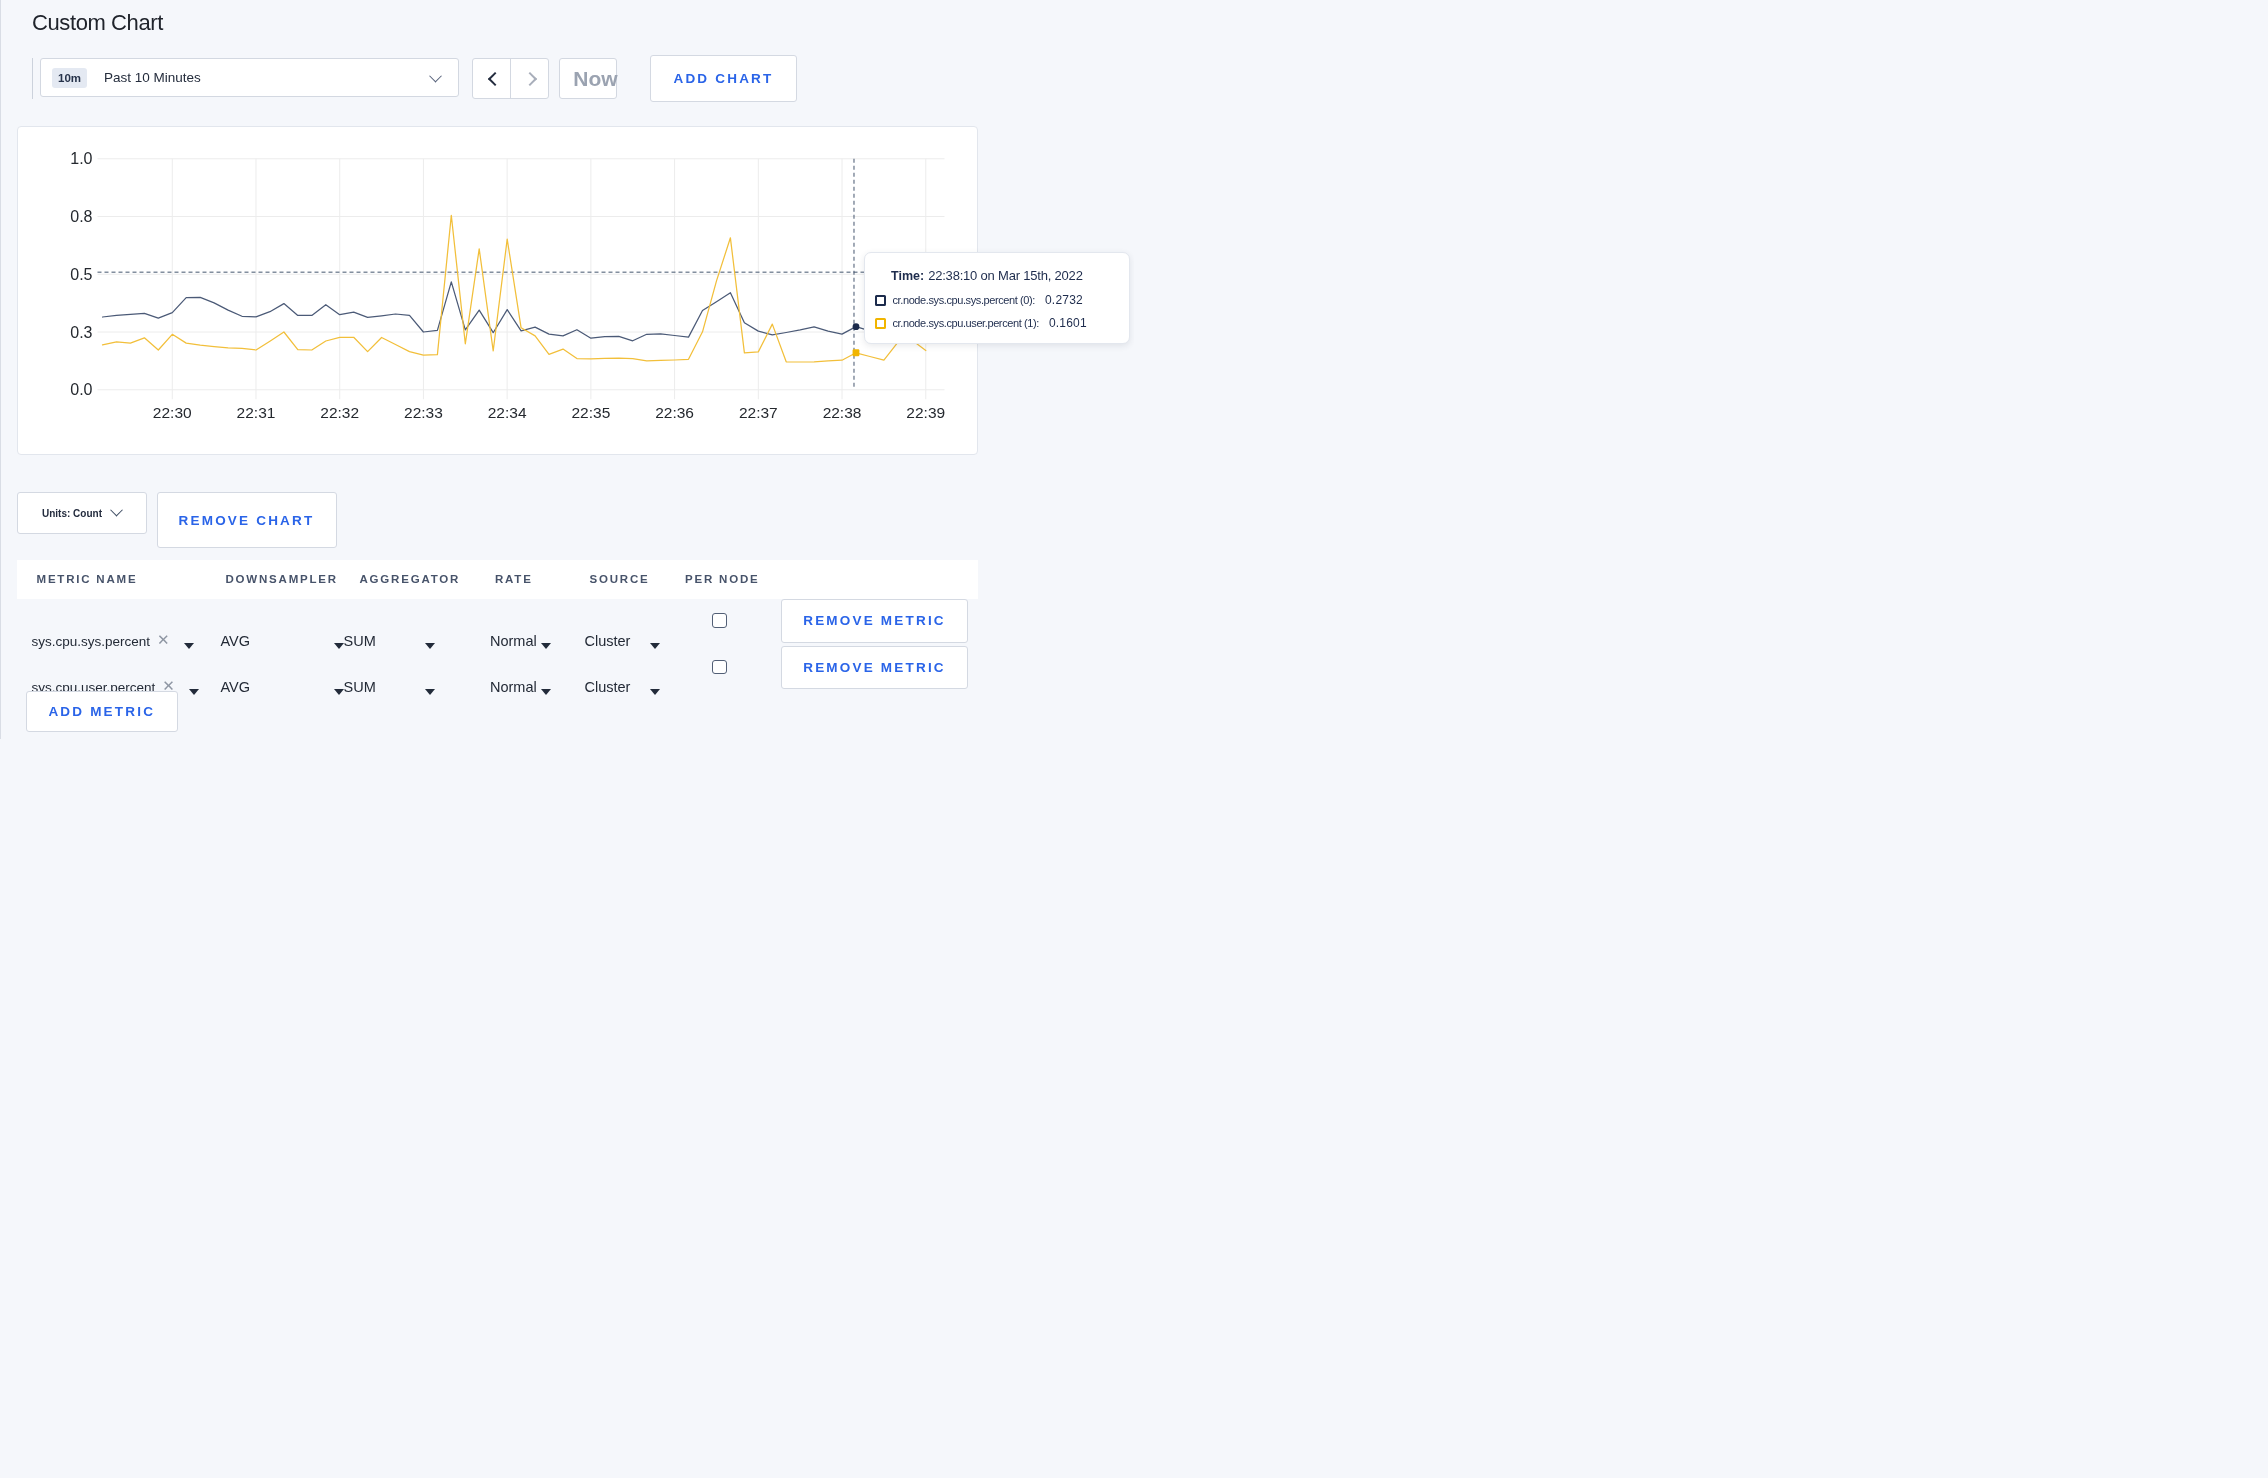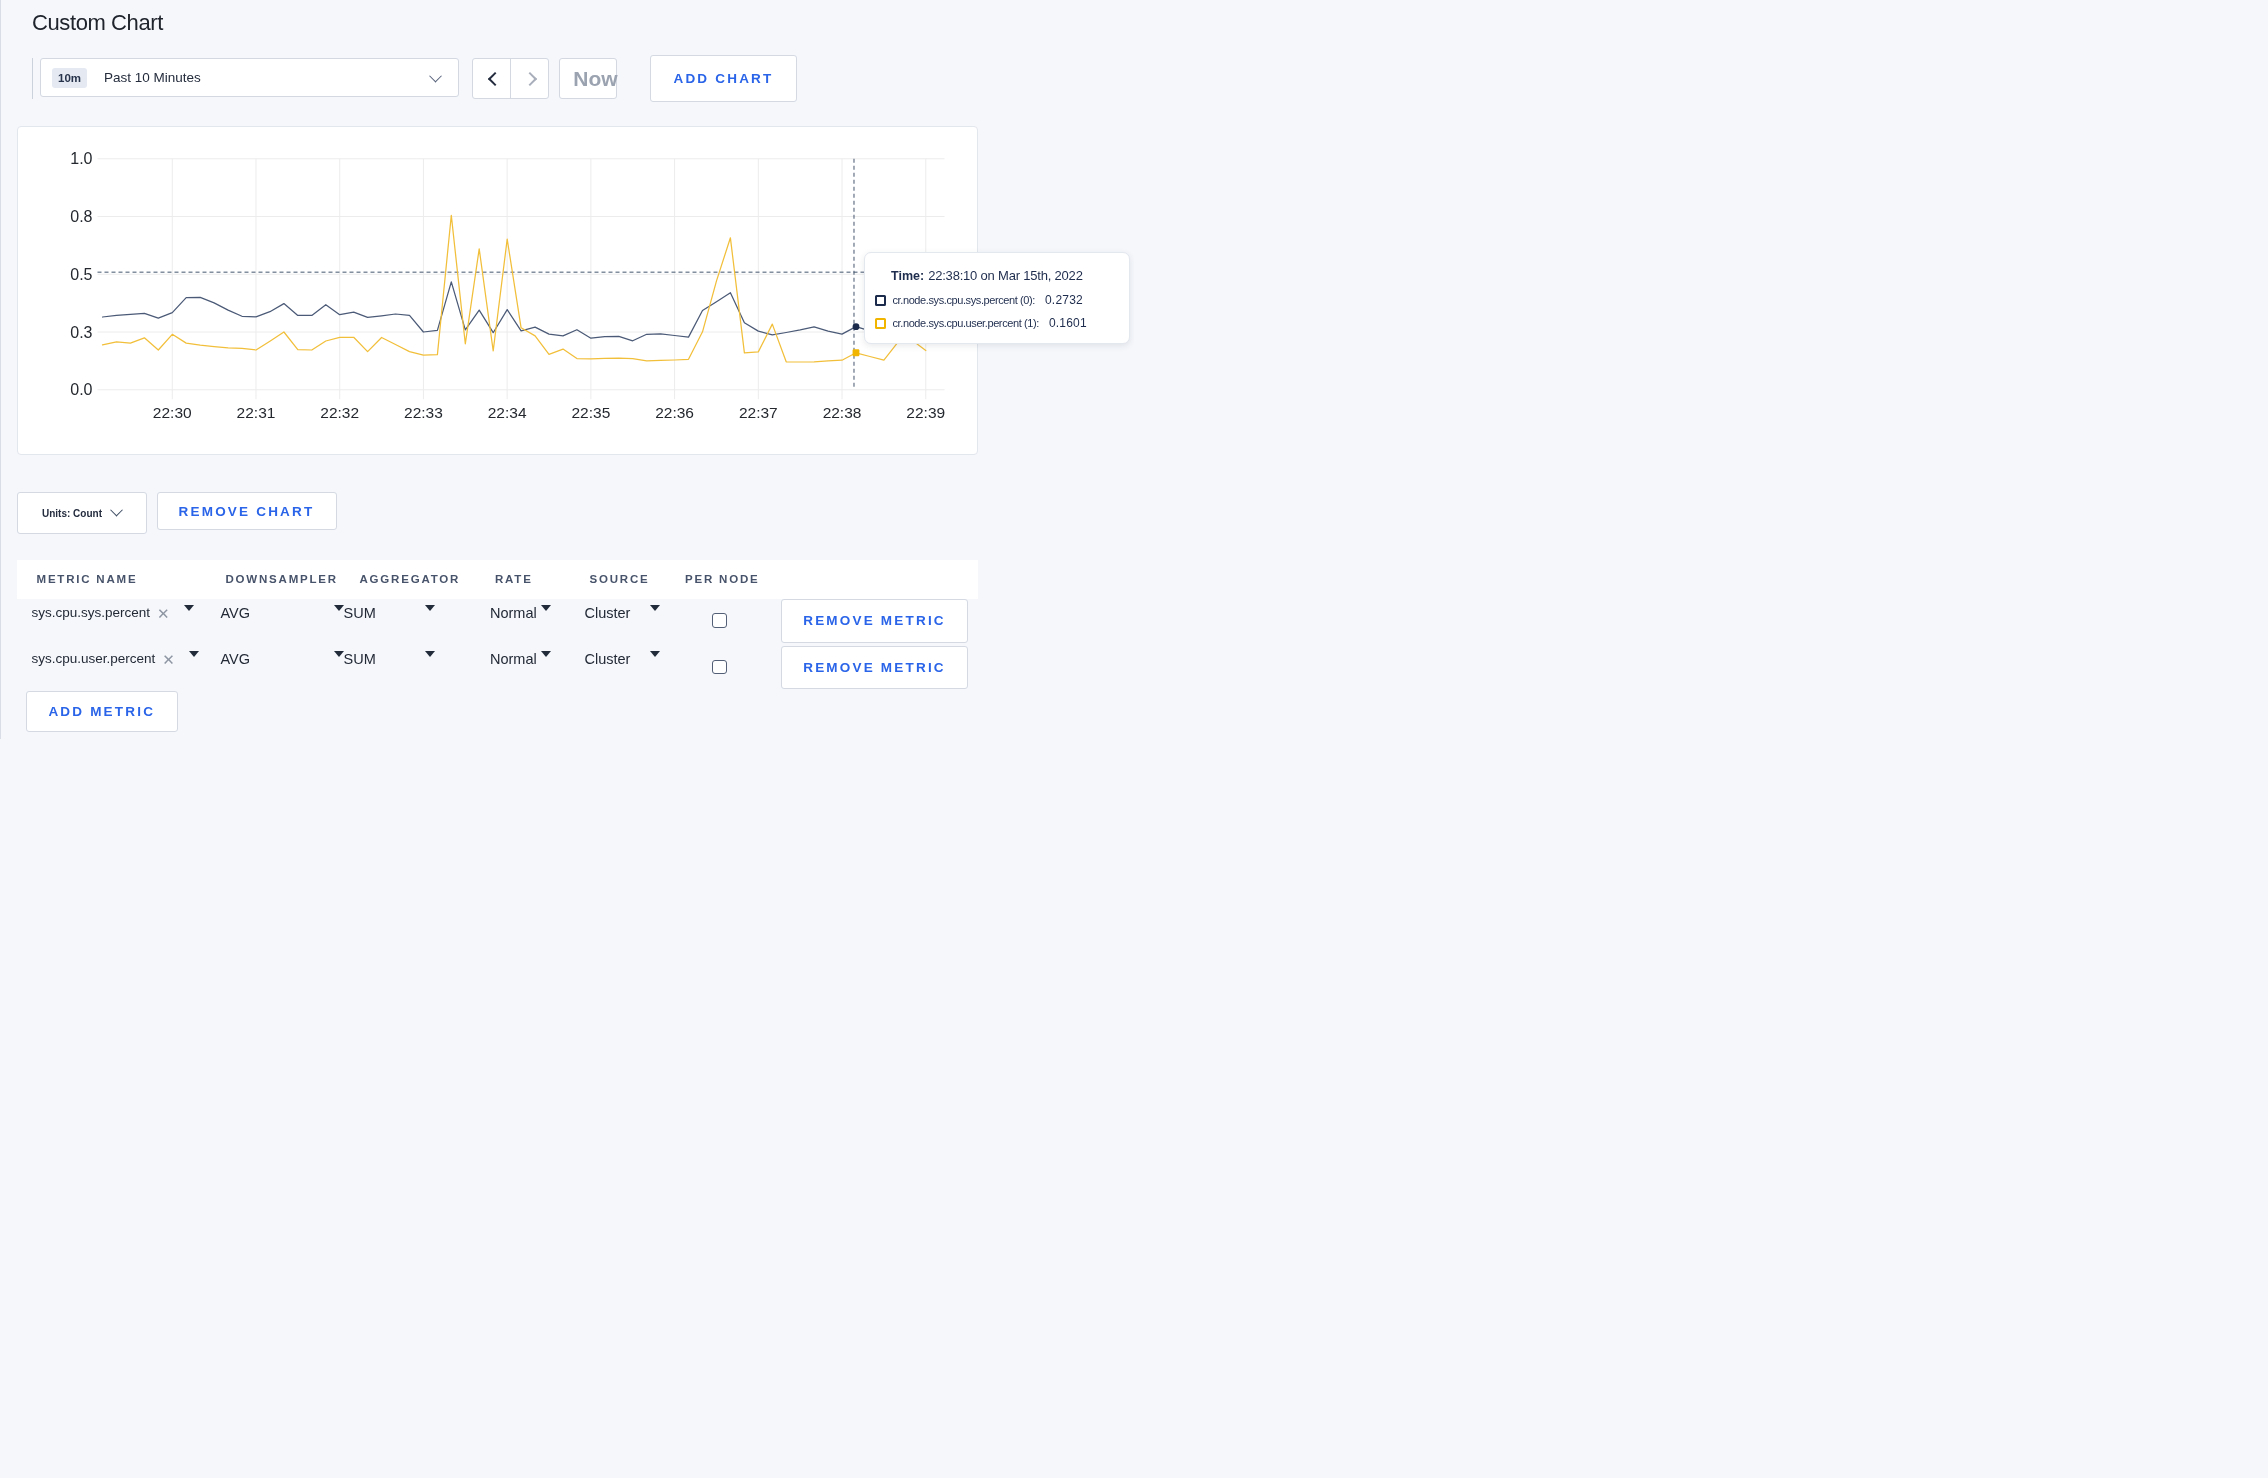--- a/index.html
+++ b/index.html
@@ -98,39 +98,39 @@
   .tt-value { font-weight:400; font-size:12px; margin-left:10px; letter-spacing:0.2px; }
   
   .units-btn {
     position:absolute; left:15.5px; top:492px; width:130px; height:42px;
     background:#fff; border:1px solid #d4d9e2; border-radius:3px;
     display:flex; align-items:center; justify-content:center; cursor:pointer;
   }
   .units-label { font-size:10px; font-weight:700; color:#242c3e; }
   .units-btn .chev-down { position:static; margin-left:10px; margin-top:-3px; }
   .units-btn .chev-down:before { border-color:#3e4c63; border-width:1.8px; }
-  .remove-chart-btn { position:absolute; left:155.5px; top:492px; width:180px; height:38px; }
+  .remove-chart-btn { position:absolute; left:155.5px; top:492px; width:180px; height:56px; }
   
   .tbl-header {
     position:absolute; left:15.5px; top:559.5px; width:961.5px; height:39.5px;
     background:#fff;
     display:flex; align-items:center;
     font-size:11.5px; font-weight:700; letter-spacing:1.8px; color:#47536a;
   }
   .th { position:absolute; top:13px; }
   .th-metric { left:20px; }
   .th-downsampler { left:209px; }
   .th-aggregator { left:343px; }
   .th-rate { left:478.5px; }
   .th-source { left:573px; }
   .th-pernode { left:668.5px; }
   .metric-row { position:absolute; left:15.5px; width:961.5px; height:44px; }
   .row-0 { top:599px; }
   .row-1 { top:645.5px; }
-  .cell { position:absolute; top:5.5px; height:44px; display:flex; align-items:flex-start; }
+  .cell { position:absolute; top:5.5px; height:44px; display:flex; align-items:flex-end; }
   .metric-select { left:15px; cursor:pointer; }
   .metric-name { font-size:13.5px; color:#232a36; }
   .clear-x { color:#8e96a3; font-size:15px; margin-left:7px; cursor:pointer; }
   .tri {
     width:0; height:0; display:inline-block;
     border-left:5.5px solid transparent; border-right:5.5px solid transparent;
     border-top:6.5px solid #222b3a;
     margin-left:14px; cursor:pointer;
   }
   .sel-downsampler { left:204px; width:123px; cursor:pointer; }

